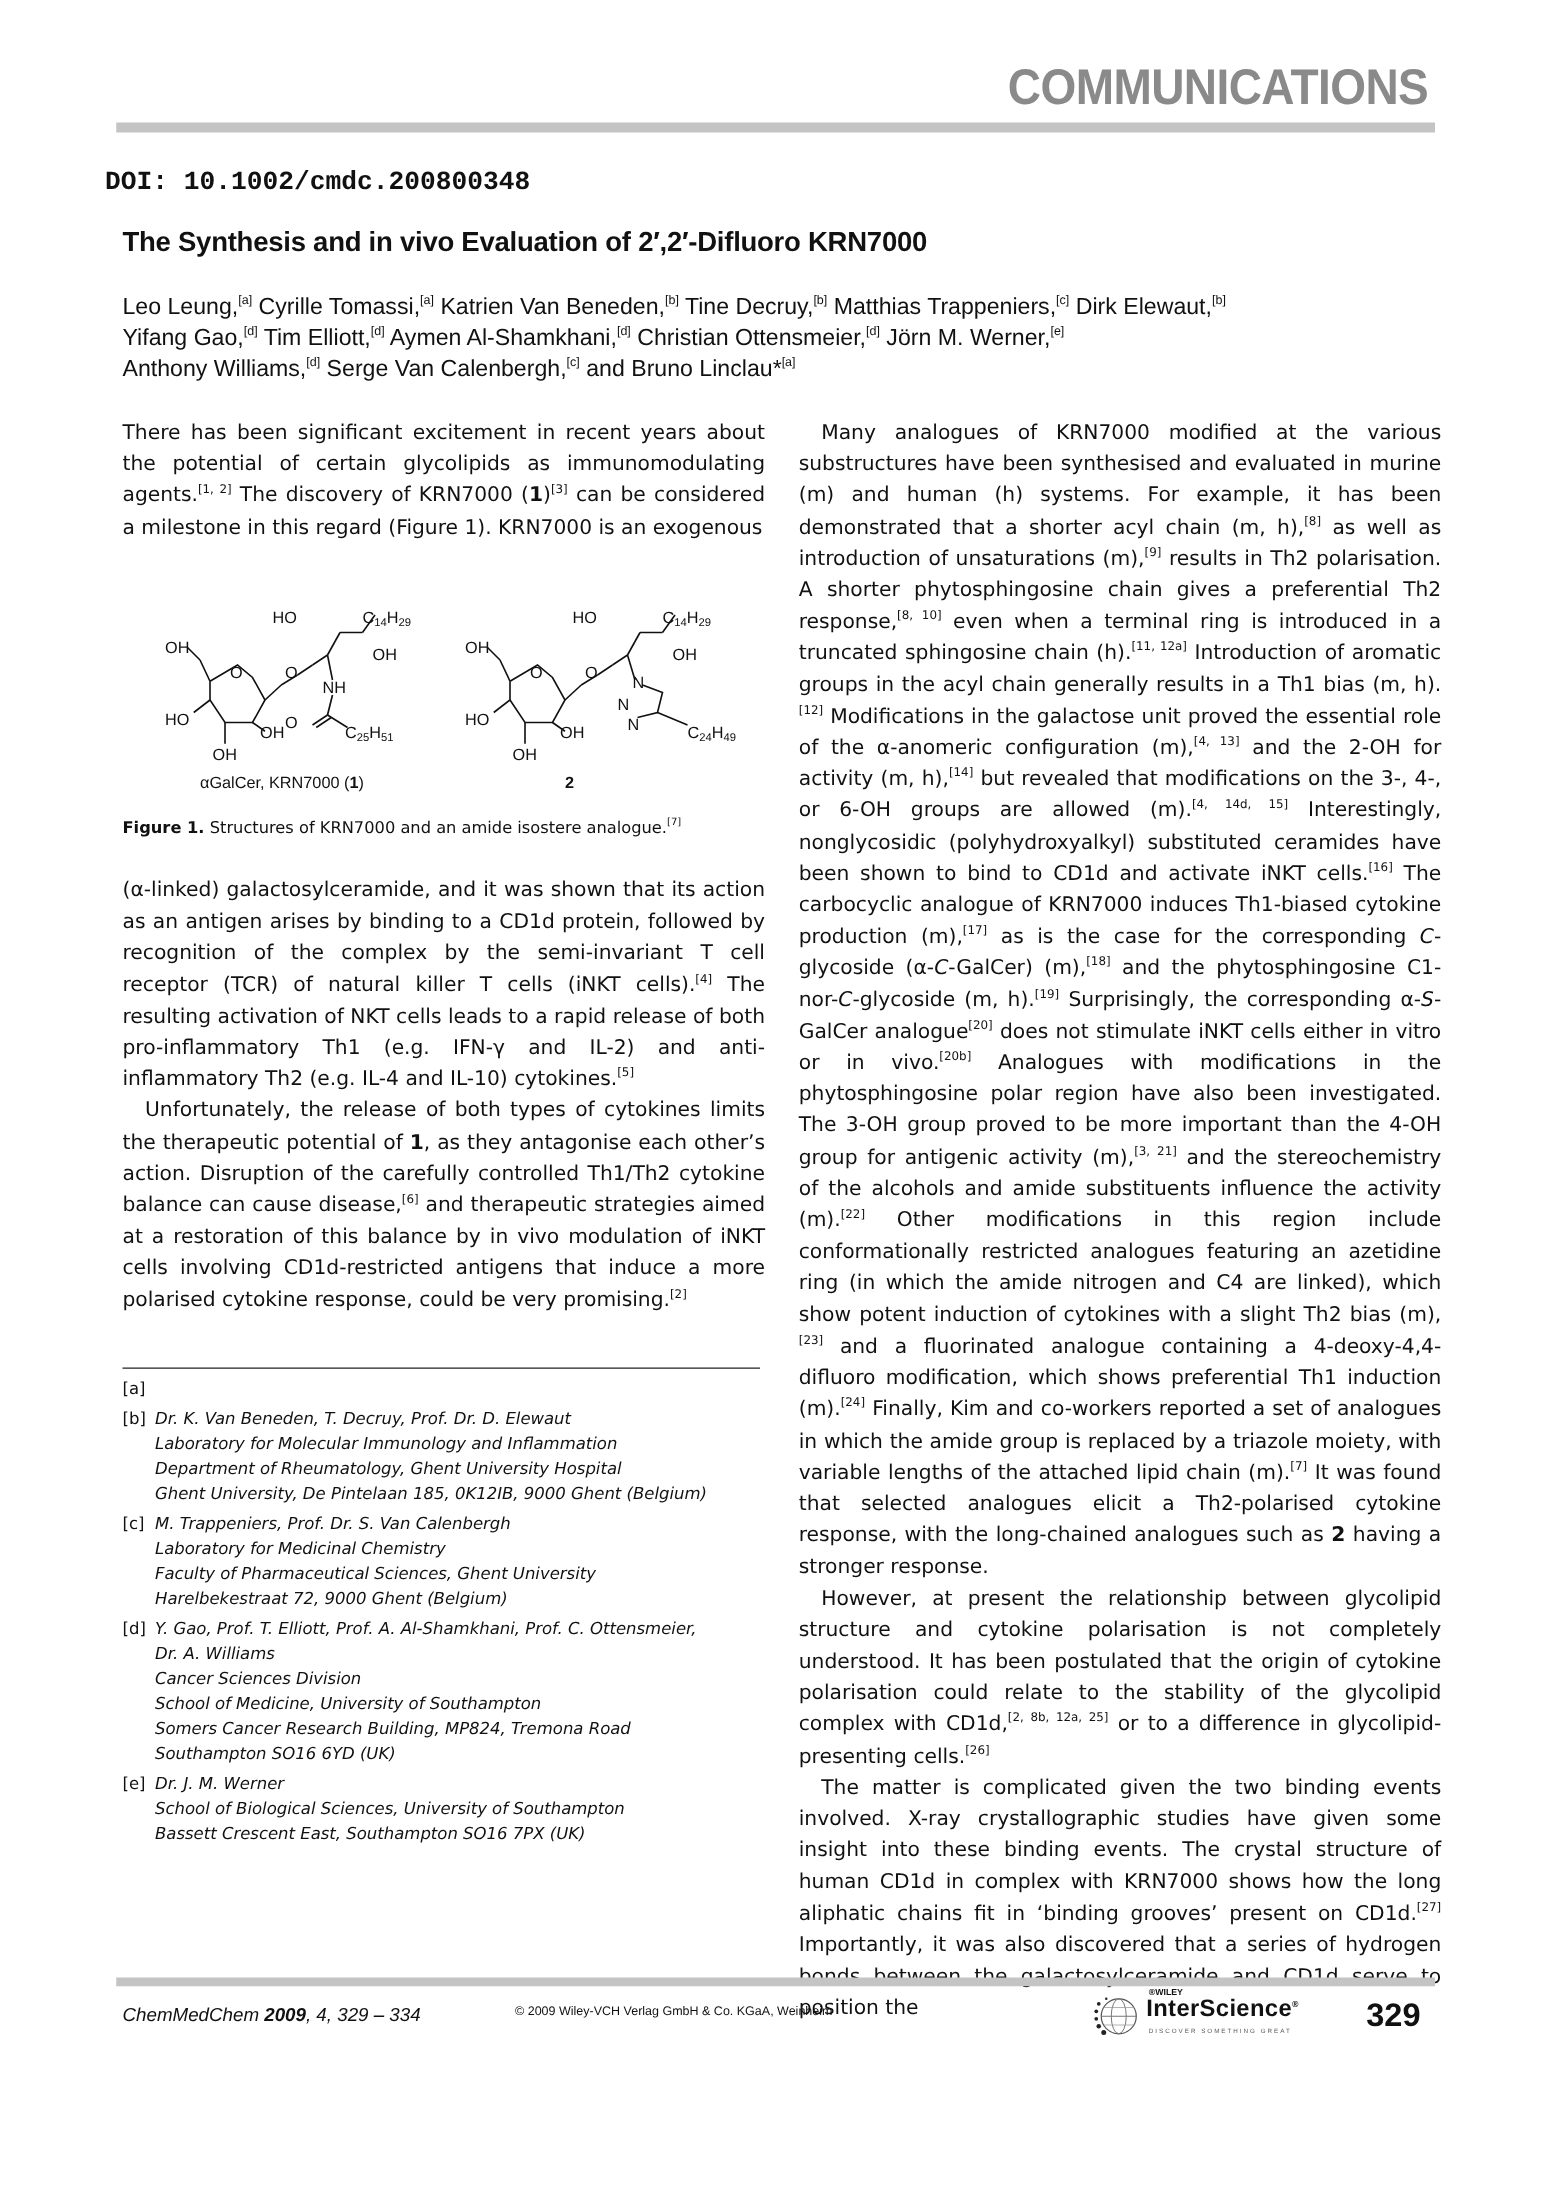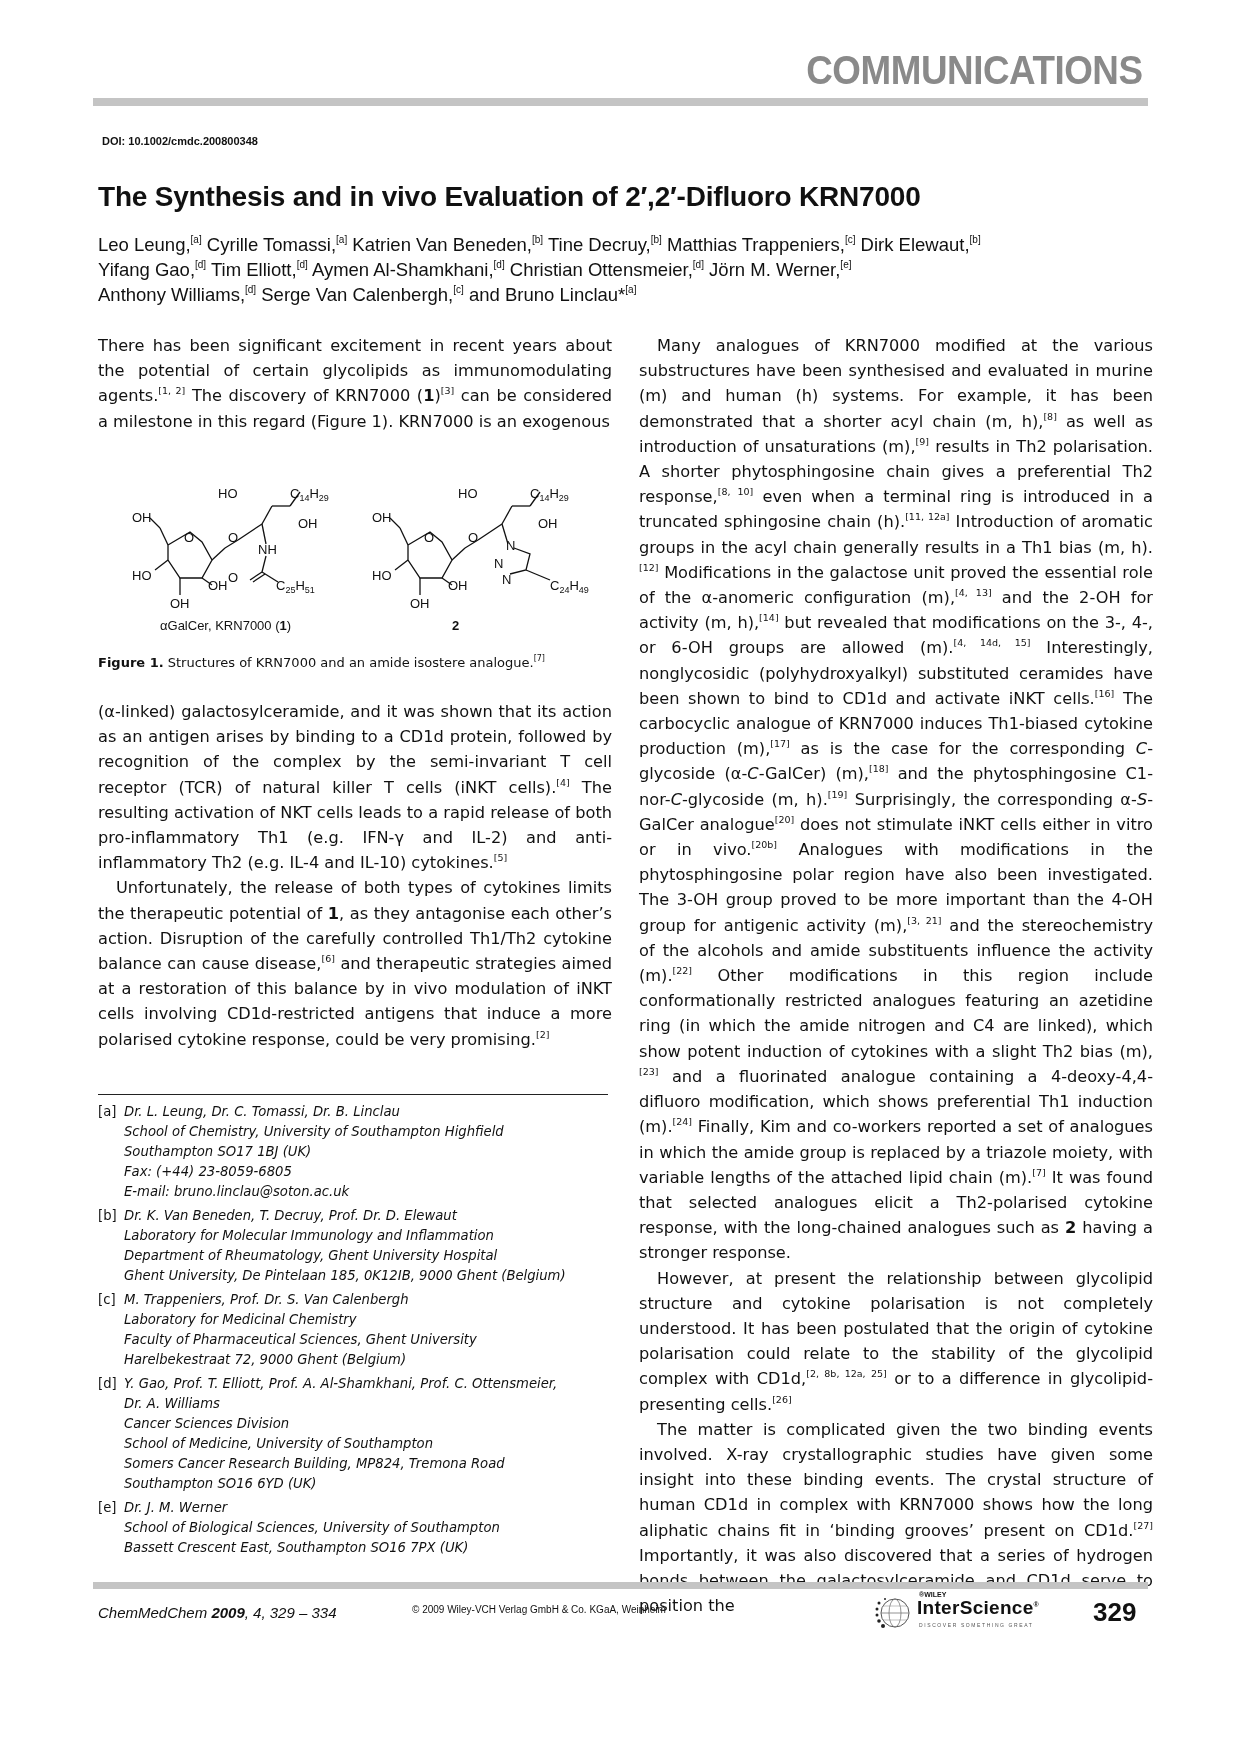--- a/index.html
+++ b/index.html
@@ -4,23 +4,23 @@
 <style>
   html, body { margin: 0; padding: 0; background: #ffffff; }
   body { width: 1241px; height: 1754px; position: relative; overflow: hidden;
          font-family: "DejaVu Sans", "Liberation Sans", sans-serif; color: #111; }
   .abs { position: absolute; }
 
   .section-label { right: 98px; top: 48px; font-family: "Liberation Sans", sans-serif;
     font-weight: bold; font-size: 40px; color: #8a8a8a; letter-spacing: -0.5px; transform: scaleX(0.92); transform-origin: right; }
   .header-rule { left: 93px; top: 98px; width: 1055px; height: 8px; background: #c4c4c4; }
 
-  .doi { left: 102px; top: 135px; font-family: Liberation Sans, sans-serif; font-weight: bold; font-size: 11px; }
-
-  .title { left: 98px; top: 181px; font-family: "Liberation Sans", sans-serif; font-weight: bold; font-size: 28px; letter-spacing: -0.2px; }
+  .doi { left: 84px; top: 135px; font-family: Liberation Mono, monospace; font-weight: bold; font-size: 21px; }
+
+  .title { left: 98px; top: 181px; font-family: "Liberation Sans", sans-serif; font-weight: bold; font-size: 22px; letter-spacing: -0.2px; }
 
   .authors { left: 98px; top: 232px; width: 1060px; font-family: "Liberation Sans", sans-serif;
     font-size: 18.5px; line-height: 25px; }
   .authors sup { font-size: 10px; vertical-align: 8px; line-height: 0; }
 
   .col { width: 514px; font-size: 16.2px; line-height: 25.2px; text-align: justify; }
   .col p { margin: 0; }
   .col p.indent { text-indent: 18px; }
   .col sup { font-size: 9.5px; vertical-align: 7px; line-height: 0; }
 
@@ -166,27 +166,20 @@
 
 <div class="abs col left-col-mid">
   <p><span>(α-linked) galactosylceramide, and it was shown that its action as an antigen arises by binding to a CD1d protein, followed by recognition of the complex by the semi-invariant T cell receptor (TCR) of natural killer T cells (iNKT cells).</span><sup>[4]</sup><span> The resulting activation of NKT cells leads to a rapid release of both pro-inflammatory Th1 (e.g. IFN-γ and IL-2) and anti-inflammatory Th2 (e.g. IL-4 and IL-10) cytokines.</span><sup>[5]</sup></p>
   <p class="indent"><span>Unfortunately, the release of both types of cytokines limits the therapeutic potential of </span><b>1</b><span>, as they antagonise each other’s action. Disruption of the carefully controlled Th1/Th2 cytokine balance can cause disease,</span><sup>[6]</sup><span> and therapeutic strategies aimed at a restoration of this balance by in vivo modulation of iNKT cells involving CD1d-restricted antigens that induce a more polarised cytokine response, could be very promising.</span><sup>[2]</sup></p>
 </div>
 
 <div class="abs aff-rule"></div>
 <div class="abs affiliations">
   <div class="aff">
     <span class="aff-key">[a]</span>
-    <div class="aff-lines">
-      <div>Dr. L. Leung, Dr. C. Tomassi, Dr. B. Linclau</div>
-      <div>School of Chemistry, University of Southampton Highfield</div>
-      <div>Southampton SO17 1BJ (UK)</div>
-      <div>Fax: (+44) 23-8059-6805</div>
-      <div>E-mail: bruno.linclau@soton.ac.uk</div>
-    </div>
   </div>
   <div class="aff">
     <span class="aff-key">[b]</span>
     <div class="aff-lines">
       <div>Dr. K. Van Beneden, T. Decruy, Prof. Dr. D. Elewaut</div>
       <div>Laboratory for Molecular Immunology and Inflammation</div>
       <div>Department of Rheumatology, Ghent University Hospital</div>
       <div>Ghent University, De Pintelaan 185, 0K12IB, 9000 Ghent (Belgium)</div>
     </div>
   </div>

